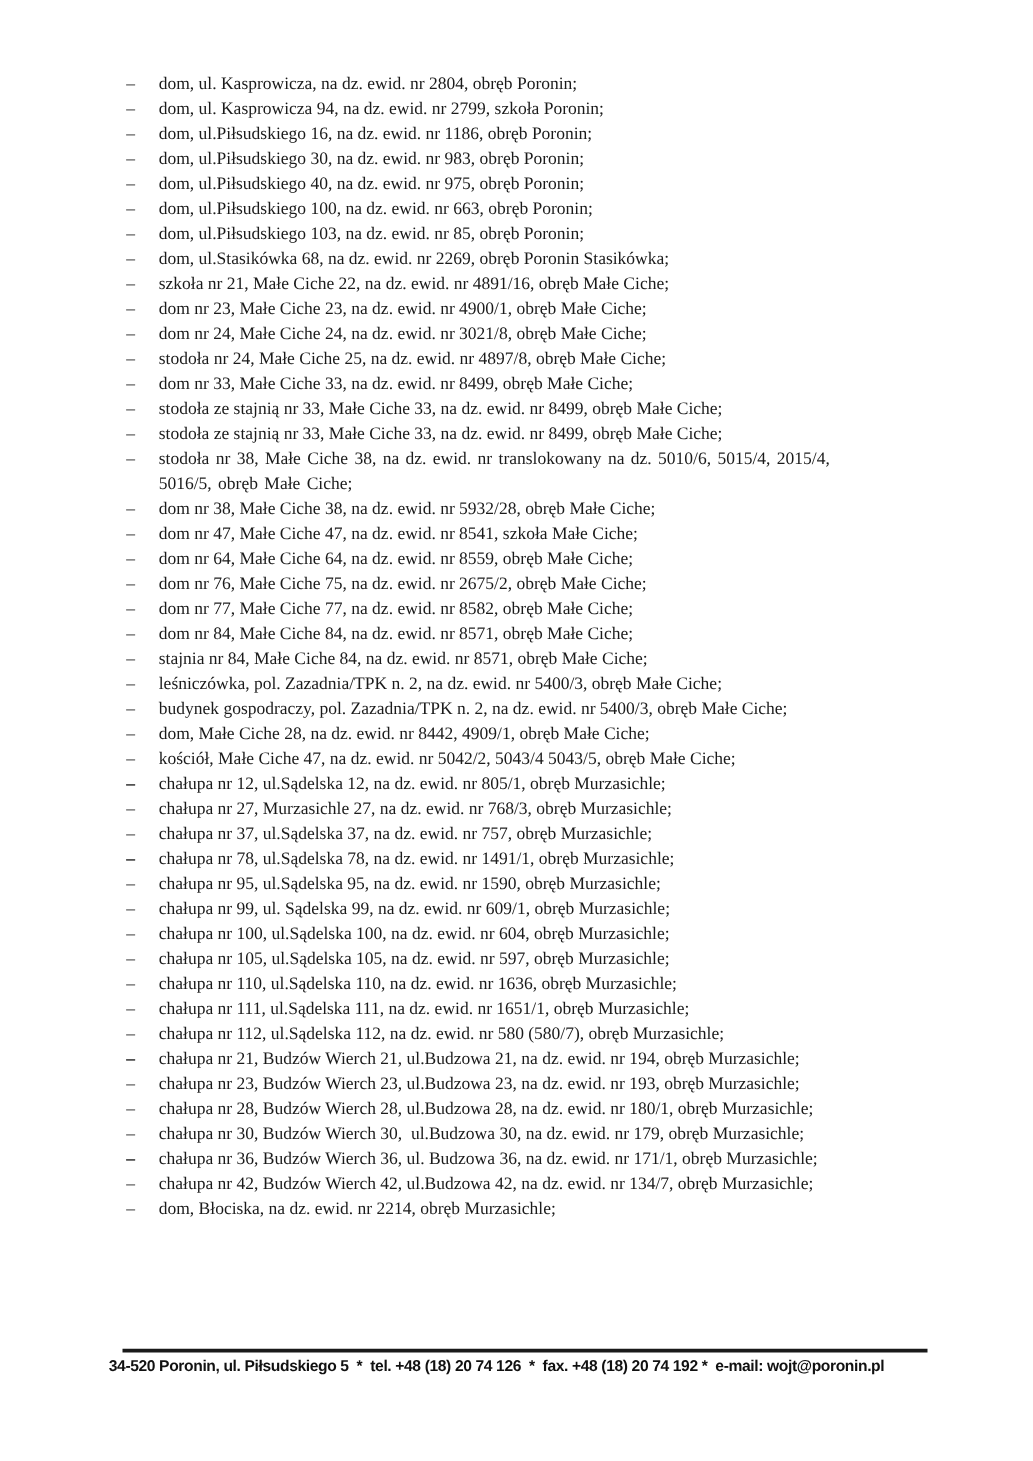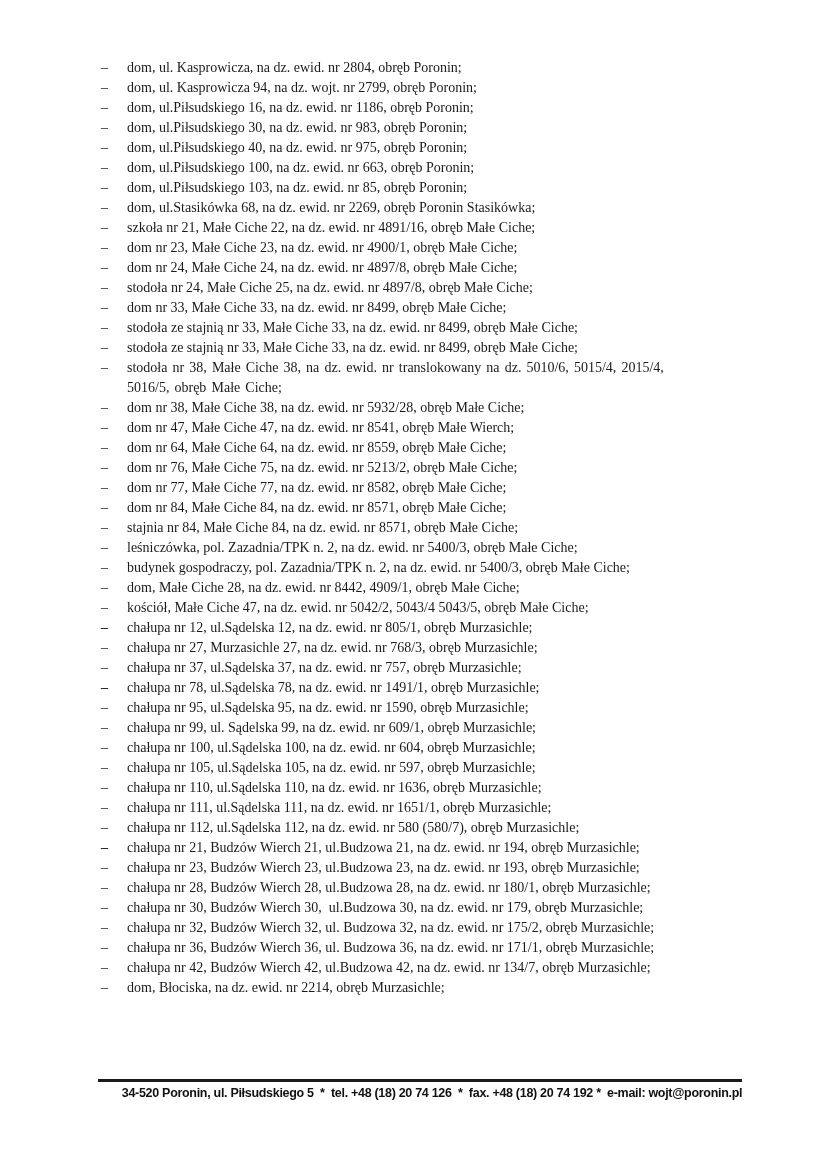--- a/index.html
+++ b/index.html
@@ -61,37 +61,36 @@
     position: absolute;
     left: 87px;
     top: 1086px;
     width: 690px;
     font-family: "Liberation Sans", sans-serif;
     font-weight: 700;
     font-size: 12.5px;
     letter-spacing: -0.3px;
     white-space: pre;
     color: #111111;
-    text-align: center;
   }
 </style>
 </head>
 <body>
 
 <div class="page">
 
   <div class="list">
 
   <div class="item">
         <span class="marker">–</span>
         <span class="txt">dom, ul. Kasprowicza, na dz. ewid. nr 2804, obręb Poronin;</span>
       </div>
       <div class="item">
         <span class="marker">–</span>
-        <span class="txt">dom, ul. Kasprowicza 94, na dz. wojt. nr 2799, obręb Poronin;</span>
+        <span class="txt">dom, ul. Kasprowicza 94, na dz. ewid. nr 2799, szkoła Poronin;</span>
       </div>
       <div class="item">
         <span class="marker">–</span>
         <span class="txt">dom, ul.Piłsudskiego 16, na dz. ewid. nr 1186, obręb Poronin;</span>
       </div>
       <div class="item">
         <span class="marker">–</span>
         <span class="txt">dom, ul.Piłsudskiego 30, na dz. ewid. nr 983, obręb Poronin;</span>
       </div>
       <div class="item">
@@ -113,21 +112,21 @@
       <div class="item">
         <span class="marker">–</span>
         <span class="txt">szkoła nr 21, Małe Ciche 22, na dz. ewid. nr 4891/16, obręb Małe Ciche;</span>
       </div>
       <div class="item">
         <span class="marker">–</span>
         <span class="txt">dom nr 23, Małe Ciche 23, na dz. ewid. nr 4900/1, obręb Małe Ciche;</span>
       </div>
       <div class="item">
         <span class="marker">–</span>
-        <span class="txt">dom nr 24, Małe Ciche 24, na dz. ewid. nr 4897/8, obręb Małe Ciche;</span>
+        <span class="txt">dom nr 24, Małe Ciche 24, na dz. ewid. nr 3021/8, obręb Małe Ciche;</span>
       </div>
       <div class="item">
         <span class="marker">–</span>
         <span class="txt">stodoła nr 24, Małe Ciche 25, na dz. ewid. nr 4897/8, obręb Małe Ciche;</span>
       </div>
       <div class="item">
         <span class="marker">–</span>
         <span class="txt">dom nr 33, Małe Ciche 33, na dz. ewid. nr 8499, obręb Małe Ciche;</span>
       </div>
       <div class="item">
@@ -142,29 +141,29 @@
         <span class="marker">–</span>
         <span class="txt">stodoła nr 38, Małe Ciche 38, na dz. ewid. nr translokowany na dz. 5010/6, 5015/4, 2015/4,
 5016/5, obręb Małe Ciche;</span>
       </div>
       <div class="item">
         <span class="marker">–</span>
         <span class="txt">dom nr 38, Małe Ciche 38, na dz. ewid. nr 5932/28, obręb Małe Ciche;</span>
       </div>
       <div class="item">
         <span class="marker">–</span>
-        <span class="txt">dom nr 47, Małe Ciche 47, na dz. ewid. nr 8541, obręb Małe Wierch;</span>
+        <span class="txt">dom nr 47, Małe Ciche 47, na dz. ewid. nr 8541, szkoła Małe Ciche;</span>
       </div>
       <div class="item">
         <span class="marker">–</span>
         <span class="txt">dom nr 64, Małe Ciche 64, na dz. ewid. nr 8559, obręb Małe Ciche;</span>
       </div>
       <div class="item">
         <span class="marker">–</span>
-        <span class="txt">dom nr 76, Małe Ciche 75, na dz. ewid. nr 5213/2, obręb Małe Ciche;</span>
+        <span class="txt">dom nr 76, Małe Ciche 75, na dz. ewid. nr 2675/2, obręb Małe Ciche;</span>
       </div>
       <div class="item">
         <span class="marker">–</span>
         <span class="txt">dom nr 77, Małe Ciche 77, na dz. ewid. nr 8582, obręb Małe Ciche;</span>
       </div>
       <div class="item">
         <span class="marker">–</span>
         <span class="txt">dom nr 84, Małe Ciche 84, na dz. ewid. nr 8571, obręb Małe Ciche;</span>
       </div>
       <div class="item">
@@ -251,21 +250,20 @@
       <div class="item">
         <span class="marker">–</span>
         <span class="txt">chałupa nr 28, Budzów Wierch 28, ul.Budzowa 28, na dz. ewid. nr 180/1, obręb Murzasichle;</span>
       </div>
       <div class="item">
         <span class="marker">–</span>
         <span class="txt">chałupa nr 30, Budzów Wierch 30,  ul.Budzowa 30, na dz. ewid. nr 179, obręb Murzasichle;</span>
       </div>
       <div class="item">
         <span class="marker">–</span>
-        <span class="txt">chałupa nr 32, Budzów Wierch 32, ul. Budzowa 32, na dz. ewid. nr 175/2, obręb Murzasichle;</span>
       </div>
       <div class="item">
         <span class="marker">–</span>
         <span class="txt">chałupa nr 36, Budzów Wierch 36, ul. Budzowa 36, na dz. ewid. nr 171/1, obręb Murzasichle;</span>
       </div>
       <div class="item">
         <span class="marker">–</span>
         <span class="txt">chałupa nr 42, Budzów Wierch 42, ul.Budzowa 42, na dz. ewid. nr 134/7, obręb Murzasichle;</span>
       </div>
       <div class="item">

